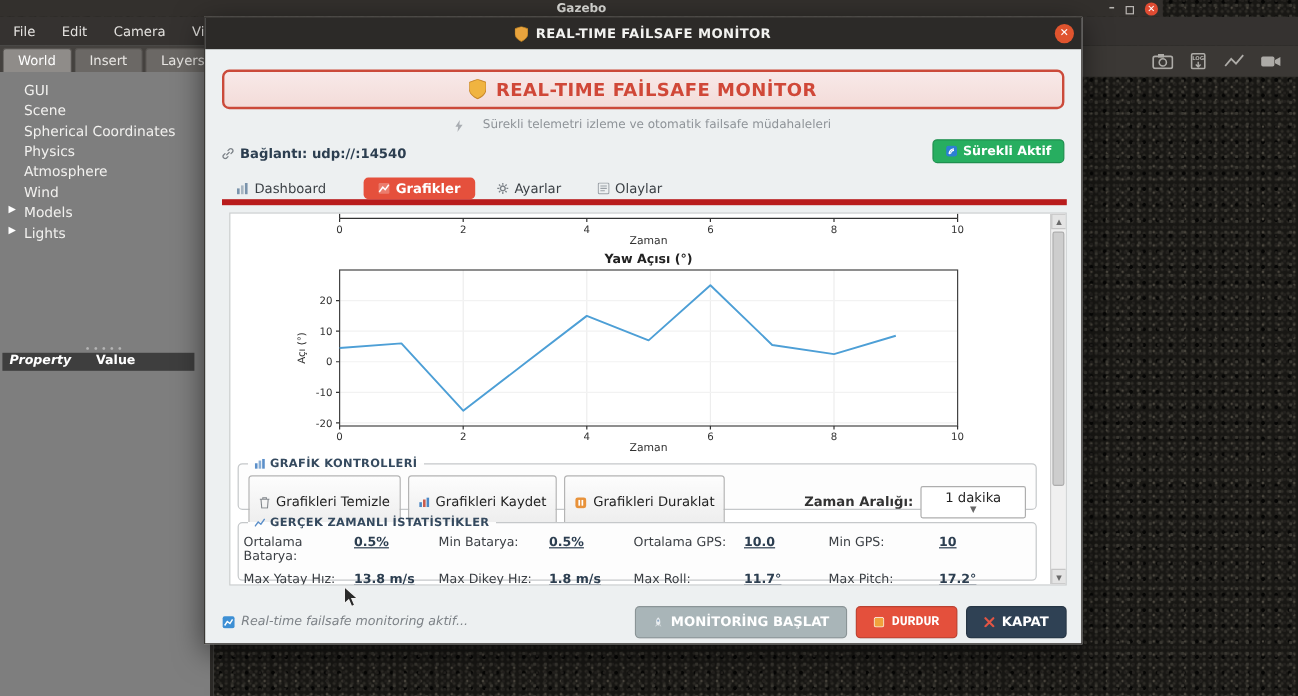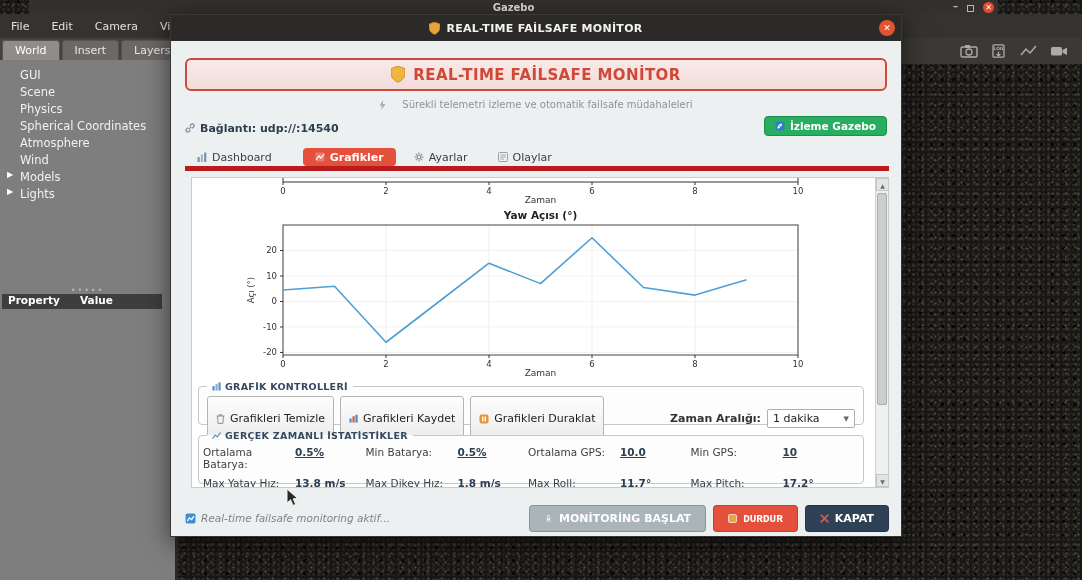--- a/index.html
+++ b/index.html
@@ -15,21 +15,21 @@
       radial-gradient(circle, #23211e 0 1px, transparent 1.5px),
       radial-gradient(circle, #4a463e 0 0.9px, transparent 1.4px),
       radial-gradient(circle, #060605 0 1.3px, transparent 1.9px),
       radial-gradient(circle, #2e2c27 0 1px, transparent 1.6px);
     background-size:9px 9px, 7px 7px, 13px 11px, 11px 13px, 5px 5px;
     background-position:0 0, 3px 4px, 6px 1px, 2px 8px, 1px 2px;
   }
   .os-titlebar {
     position:absolute; left:0; top:0; width:969px; height:14px;
     background:#33302d; color:#dcdcd8; font-size:10px; font-weight:bold;
-    display:flex; align-items:center; justify-content:center;margin-left:29px;
+    display:flex; align-items:center; justify-content:center;
   }
   .os-controls { position:absolute; right:4px; top:1px; display:flex; gap:9px; align-items:center; height:12px; }
   .os-min, .os-max { color:#b9b6b2; font-size:10px; line-height:12px; }
   .os-max { font-size:8px; border:1px solid #b9b6b2; width:7px; height:7px; margin-top:2px; }
   .os-close { width:11px; height:11px; border-radius:50%; background:#df4b32; color:#fff; font-size:8px; line-height:11px; text-align:center; }
 
   .menubar {
     position:absolute; left:0; top:14px; width:1082px; height:24px;
     background:#353230; display:flex; align-items:center; gap:0; color:#e3e1de; font-size:11px;
   }
@@ -44,21 +44,21 @@
   .left-panel { position:absolute; left:0; top:38px; width:178px; height:542px; background:#7e7e7e; border-right:3px solid #2c2a27; }
   .side-tabs { position:absolute; left:0; top:0; width:100%; height:22px; background:#45423f; display:flex; gap:2px; padding:2px 2px 0 2px; }
   .side-tab { flex:0 0 auto; padding:3px 12px 2px; font-size:11px; color:#e8e6e3; background:#6b6865; border:1px solid #55524f; border-bottom:none; border-radius:3px 3px 0 0; }
   .side-tab.active { background:#8f8c89; color:#fff; }
   .tree { position:absolute; left:0; top:22px; width:100%; padding:6px 0 0 0; }
   .tree-item { font-size:11.5px; color:#f2f1ef; padding:1.5px 0 1.5px 20px; position:relative; }
   .tree-item .tw { position:absolute; left:7px; top:2px; font-size:8px; color:#fff; }
   .splitter-dots { position:absolute; left:0; top:250px; width:100%; text-align:center; color:#b5b5b5; font-size:8px; letter-spacing:2px; line-height:6px; }
   .prop-header { position:absolute; left:2px; top:256px; width:160px; height:15px; background:#3e3e3e; display:flex; }
   .prop-header span { font-size:10.5px; font-weight:bold; color:#fff; }
-  .prop-header .c1 { width:78px; padding-left:6px; }
+  .prop-header .c1 { width:78px; padding-left:6px;font-style:italic; }
 
   
   .dialog { position:absolute; left:170px; top:14px; width:732px; height:523px; background:#edf0f1; border:1px solid #3a3835; box-shadow:0 6px 24px rgba(0,0,0,.55); }
   .dlg-titlebar { position:absolute; left:0; top:0; width:100%; height:26px; background:#2c2a28; display:flex; align-items:center; justify-content:center; gap:6px; }
   .dlg-title { color:#f2f2f0; font-size:11px; font-weight:bold; letter-spacing:.3px; }
   .dlg-close { position:absolute; right:6px; top:5px; width:16px; height:16px; border-radius:50%; background:#e0542e; color:#fff; font-size:9px; font-weight:bold; line-height:16px; text-align:center; }
 
   .banner { position:absolute; left:14px; top:43px; width:702px; height:33px; border:2px solid #cb4a3a; border-radius:6px; background:linear-gradient(#f8e9e8,#f3dcd9); display:flex; align-items:center; justify-content:center; gap:8px; }
   .banner-text { color:#d04838; font-size:15px; font-weight:bold; letter-spacing:.4px; }
   .subtitle { position:absolute; left:0; top:84px; width:100%; text-align:center; font-size:10px; color:#8e9398; display:flex; justify-content:center; gap:16px; align-items:center; }
@@ -81,21 +81,21 @@
   .vs-thumb { position:absolute; left:1px; top:15px; width:10px; height:212px; background:#cdcdcd; border:1px solid #adadad; border-radius:2px; }
 
   fieldset.grp { position:absolute; left:6px; width:666px; border:1px solid #c5c8ca; border-radius:4px; background:#fdfdfd; }
   fieldset.grp legend { margin-left:8px; padding:0 5px; font-size:9.5px; font-weight:bold; color:#34495e; letter-spacing:.3px; display:flex; gap:4px; align-items:center; }
   .grp-controls { top:203px; height:44px; }
   .grp-stats { top:252px; height:54px; }
   .ctl-row { display:flex; align-items:center; gap:6px; padding:4px 8px 0 8px; }
   .qt-btn { display:inline-flex; align-items:center; gap:5px; font-size:11px; color:#222; background:linear-gradient(#fdfdfd,#ececec); border:1px solid #b4b4b4; border-radius:3px; padding:15px 8px; }
   .ctl-right { margin-left:auto; display:flex; align-items:center; gap:6px; }
   .ctl-right label { font-size:11px; font-weight:bold; color:#333; }
-  .qt-select { display:inline-flex; align-items:center; justify-content:space-between; width:88px; font-size:11px; color:#222; background:#fff; border:1px solid #aeaeae; border-radius:2px; padding:2px 5px; }
+  .qt-select { display:inline-flex; align-items:center; justify-content:space-between; width:88px; font-size:11px; color:#222; background:#fff; border:1px solid #aeaeae; border-radius:2px; padding:2px 5px;flex-direction:column; }
   .qt-select .arr { font-size:7px; color:#666; }
 
   .stats-grid { display:grid; grid-template-columns:1fr 1fr 1fr 1fr; row-gap:7px; padding:5px 10px 0 4px; }
   .stat-cell { display:flex; font-size:10.5px; }
   .stat-label { color:#3b3f44; width:92px; }
   .stat-value { color:#2c3e50; font-weight:bold;text-decoration:underline; }
 
   .statusbar { position:absolute; left:14px; top:490px; width:704px; height:28px; }
   .status-text { position:absolute; left:0; top:7px; font-size:10.5px; font-style:italic; color:#7d8287; display:inline-flex; gap:5px; align-items:center; }
   .footer-btns { position:absolute; right:0; top:0; display:flex; gap:7px; }
@@ -150,22 +150,22 @@
 
 <div class="left-panel">
   <div class="side-tabs">
     <span class="side-tab active">World</span>
     <span class="side-tab">Insert</span>
     <span class="side-tab">Layers</span>
   </div>
   <div class="tree">
     <div class="tree-item">GUI</div>
     <div class="tree-item">Scene</div>
+    <div class="tree-item">Spherical Coordinates</div>
     <div class="tree-item">Physics</div>
-    <div class="tree-item">Spherical Coordinates</div>
     <div class="tree-item">Atmosphere</div>
     <div class="tree-item">Wind</div>
     <div class="tree-item"><span class="tw">▶</span><span>Models</span></div>
     <div class="tree-item"><span class="tw">▶</span><span>Lights</span></div>
   </div>
   <div class="splitter-dots">•••••</div>
   <div class="prop-header">
     <span class="c1">Property</span>
     <span>Value</span>
   </div>
@@ -200,21 +200,21 @@
           <path d="M4 6 L6 4 M2.5 5 L1.2 6.3 a1.8 1.8 0 0 0 2.5 2.5 L5 7.5 M5 2.5 L6.3 1.2 a1.8 1.8 0 0 1 2.5 2.5 L7.5 5" stroke="#7c8288" stroke-width="1.1" fill="none" stroke-linecap="round"></path>
         </svg>
       <span>Bağlantı: udp://:14540</span>
     </span>
     <span class="badge-active">
       <svg width="10" height="10" viewBox="0 0 10 10">
           <rect x="0.5" y="0.5" width="9" height="9" rx="2" fill="#2d7fd3"></rect>
           <path d="M3 7 a4 4 0 0 1 4-4 M4.3 7 a2.7 2.7 0 0 1 2.7-2.7" stroke="#fff" stroke-width="1" fill="none"></path>
           <circle cx="3.4" cy="6.7" r="0.9" fill="#fff"></circle>
         </svg>
-      <span>İzleme Gazebo</span>
+      <span>Sürekli Aktif</span>
     </span>
   </div>
 
   <div class="tabbar">
     <span class="tab">
       <svg width="10" height="10" viewBox="0 0 10 10">
           <rect x="0.5" y="5" width="2.2" height="5" fill="#7a93ab"></rect>
           <rect x="3.8" y="2.5" width="2.2" height="7.5" fill="#a8b6c2"></rect>
           <rect x="7.1" y="0.5" width="2.2" height="9.5" fill="#7a93ab"></rect>
         </svg>

